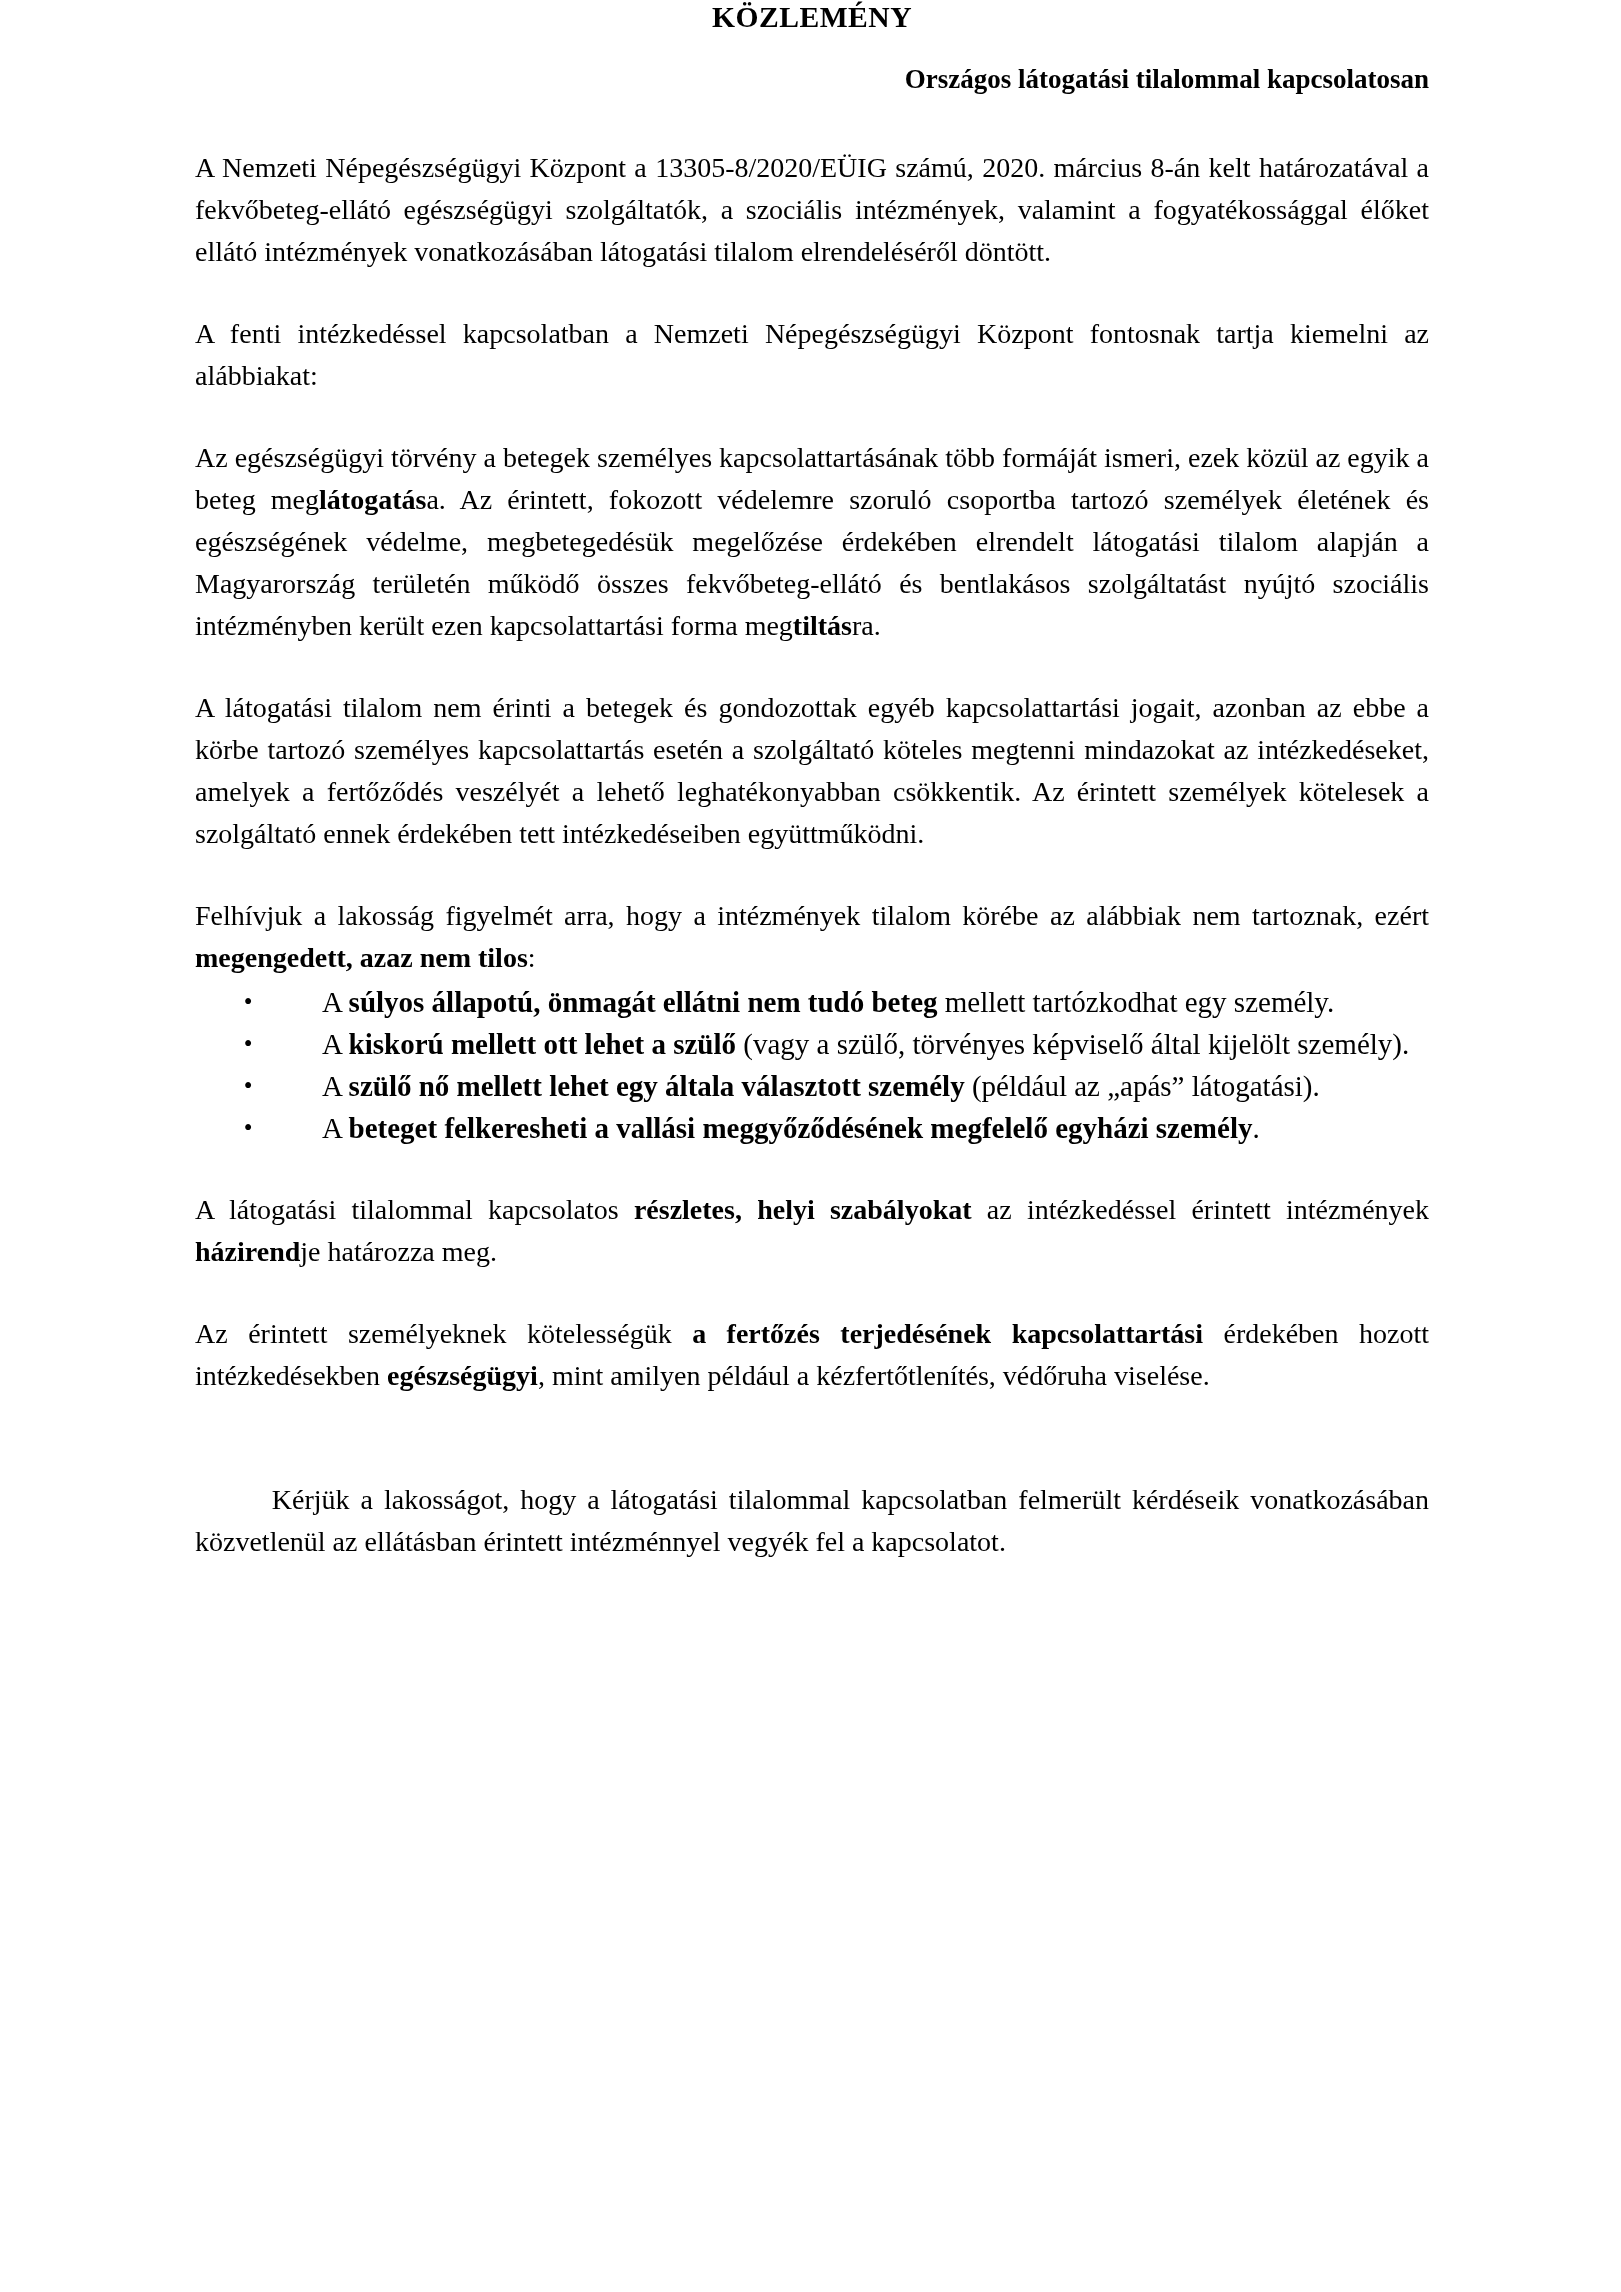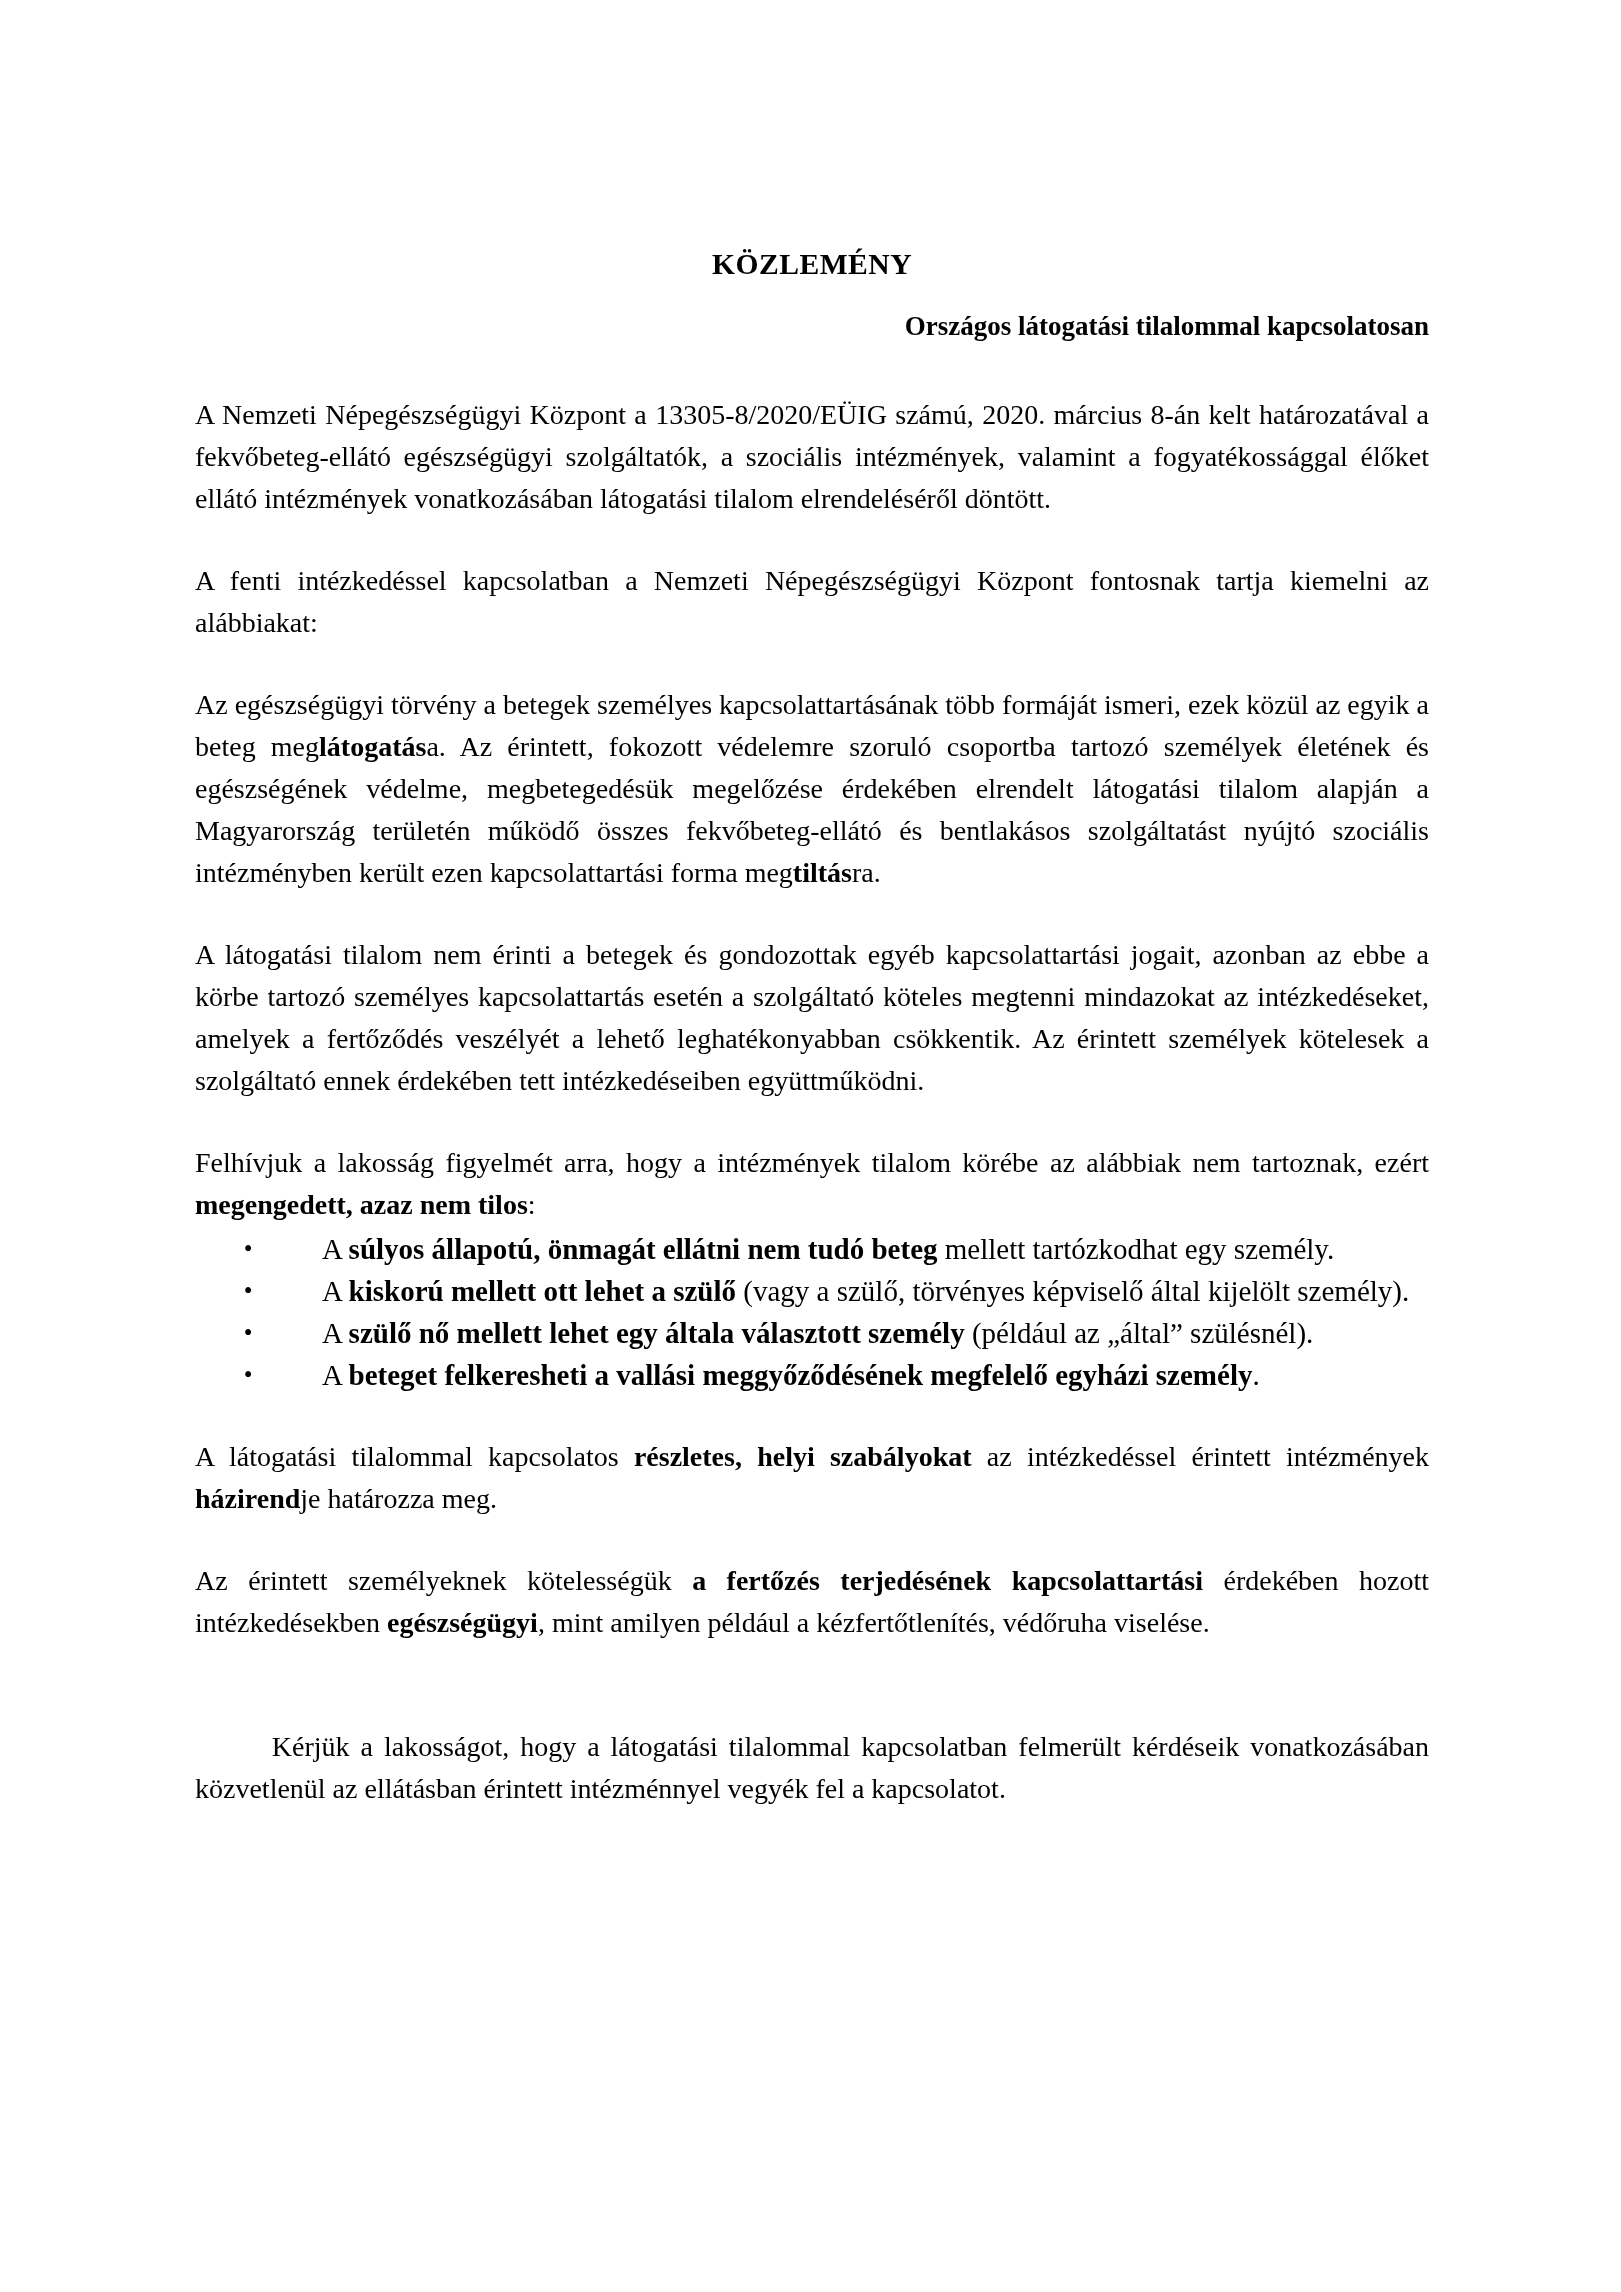--- a/index.html
+++ b/index.html
@@ -26,21 +26,20 @@
     width: 1234px;
   }
 
   
   .doc-title {
     font-size: 29.6px;
     font-weight: bold;
     text-align: center;
     letter-spacing: 0.5px;
     margin: 0;
-    padding-top: 247px;
     line-height: 1.15;
   }
   .doc-subtitle {
     font-size: 27px;
     font-weight: bold;
     text-align: right;
     margin: 0;
     padding-top: 29px;
     line-height: 1.2;
   }
@@ -129,21 +128,21 @@
       <li>
         <span class="bullet-dot">•</span>
         <span class="li-text"><span>A </span><b>súlyos állapotú, önmagát ellátni nem tudó beteg</b><span> mellett tartózkodhat egy személy.</span></span>
       </li>
       <li>
         <span class="bullet-dot">•</span>
         <span class="li-text"><span>A </span><b>kiskorú mellett ott lehet a szülő</b><span> (vagy a szülő, törvényes képviselő által kijelölt személy).</span></span>
       </li>
       <li>
         <span class="bullet-dot">•</span>
-        <span class="li-text"><span>A </span><b>szülő nő mellett lehet egy általa választott személy</b><span> (például az „által” szülésnél).</span></span>
+        <span class="li-text"><span>A </span><b>szülő nő mellett lehet egy általa választott személy</b><span> (például az „apás” látogatási).</span></span>
       </li>
       <li>
         <span class="bullet-dot">•</span>
         <span class="li-text"><span>A </span><b>beteget felkeresheti a vallási meggyőződésének megfelelő egyházi személy</b><span>.</span></span>
       </li>
     </ul>
 
     <p class="para gap-large">
       <span>A látogatási tilalommal kapcsolatos </span><b>részletes, helyi szabályokat</b><span> az intézkedéssel érintett intézmények </span><b>házirend</b><span>je határozza meg.</span>
     </p>

